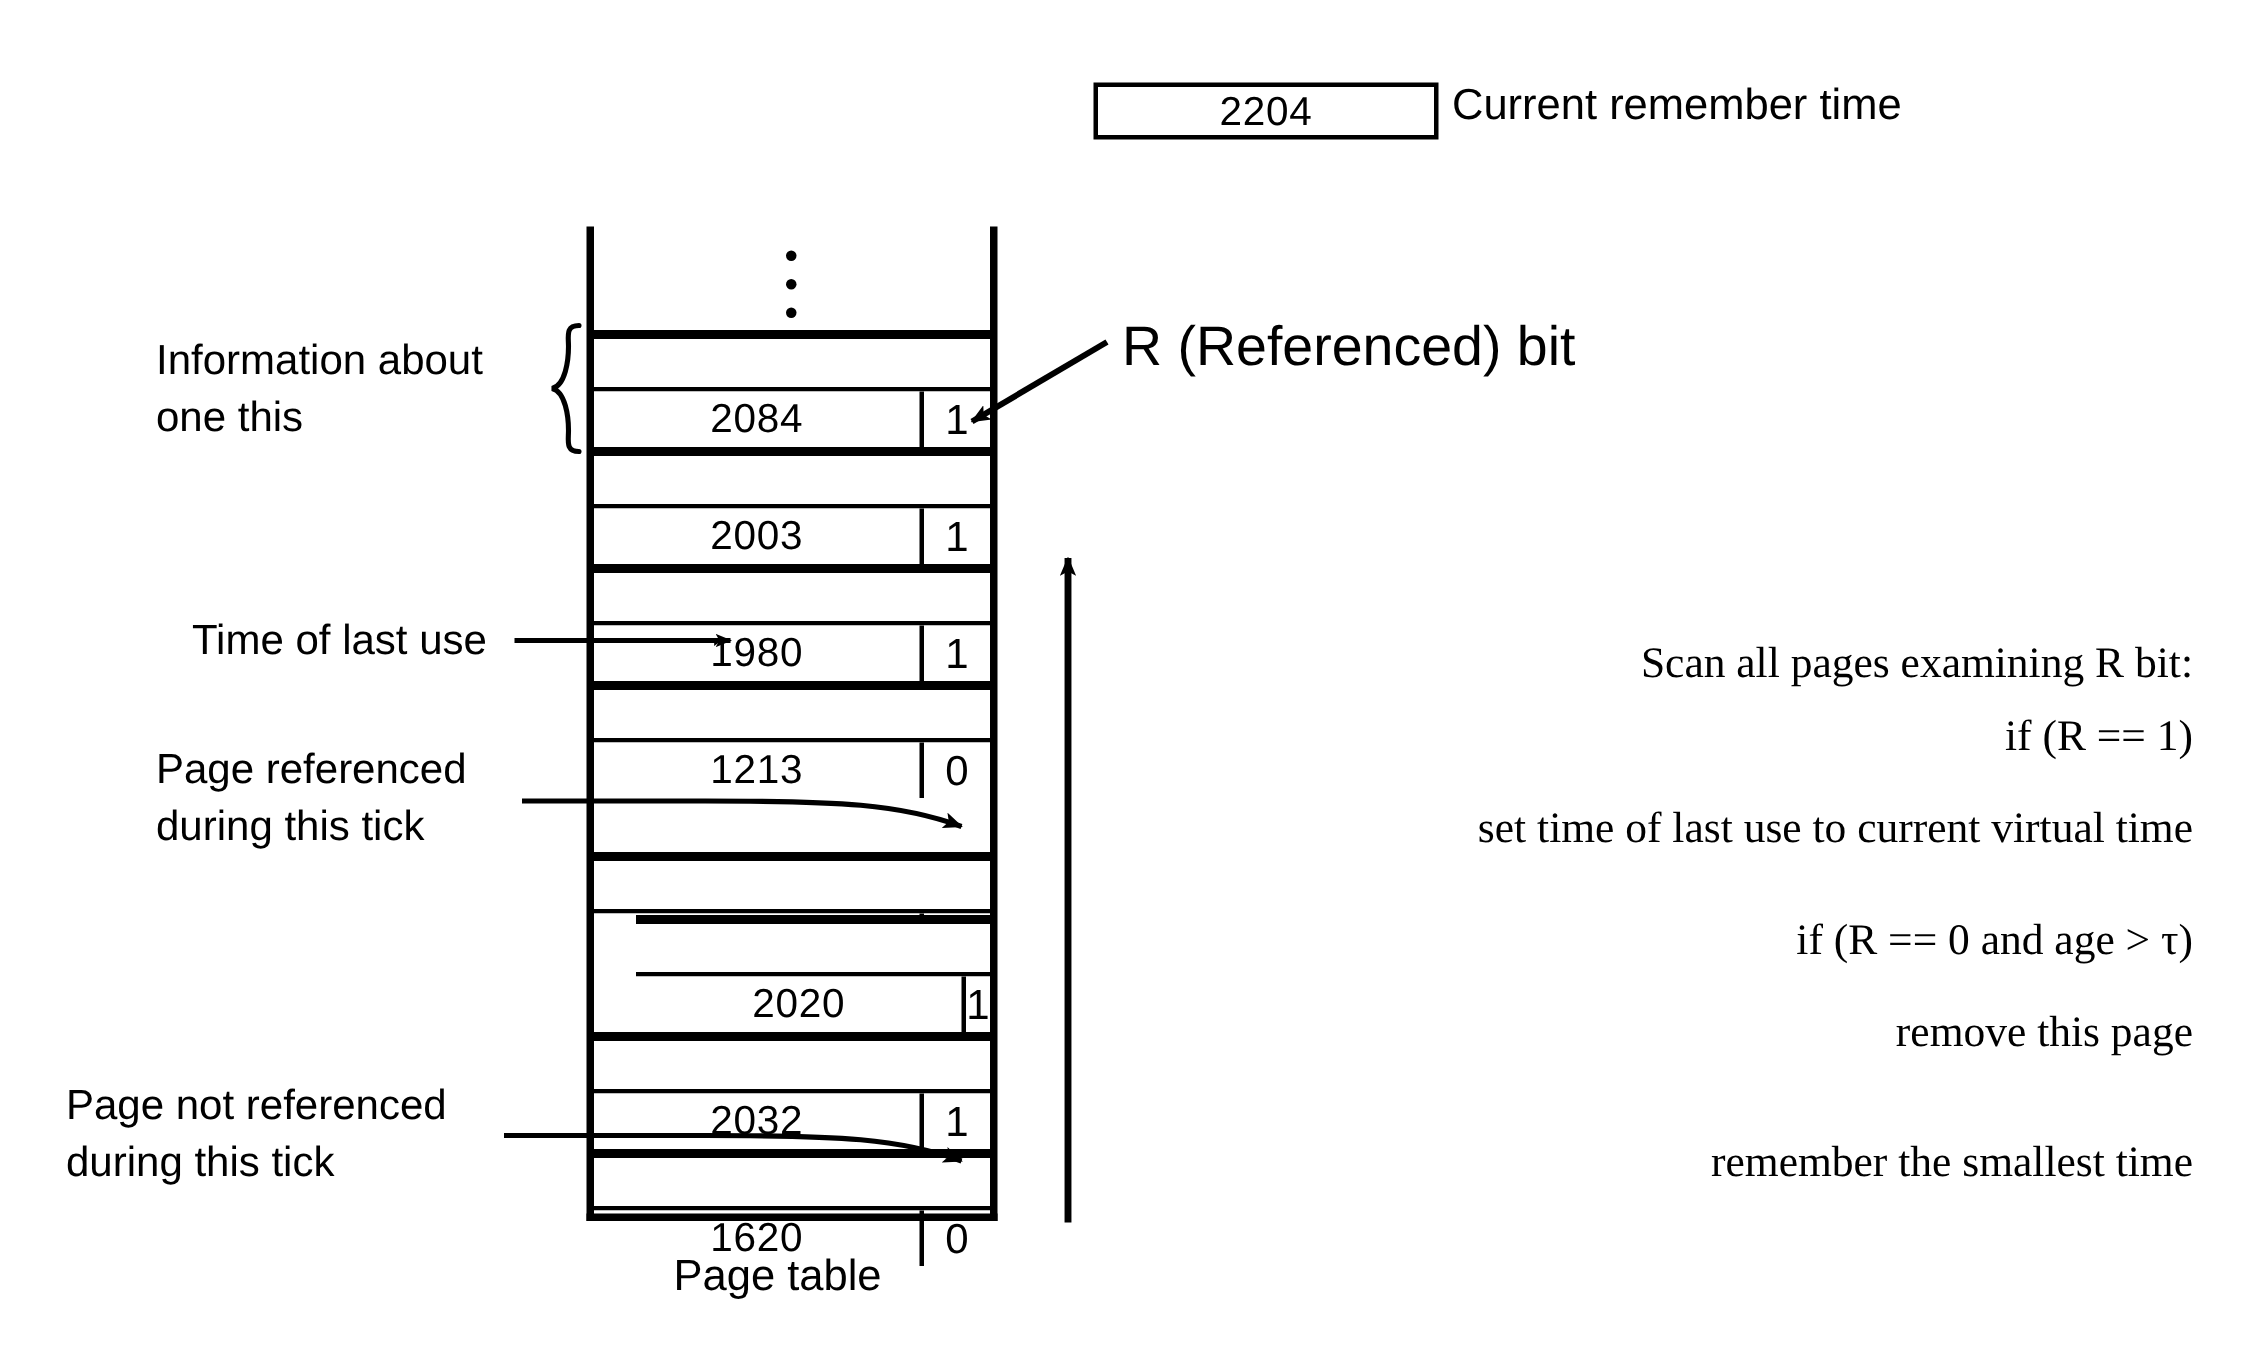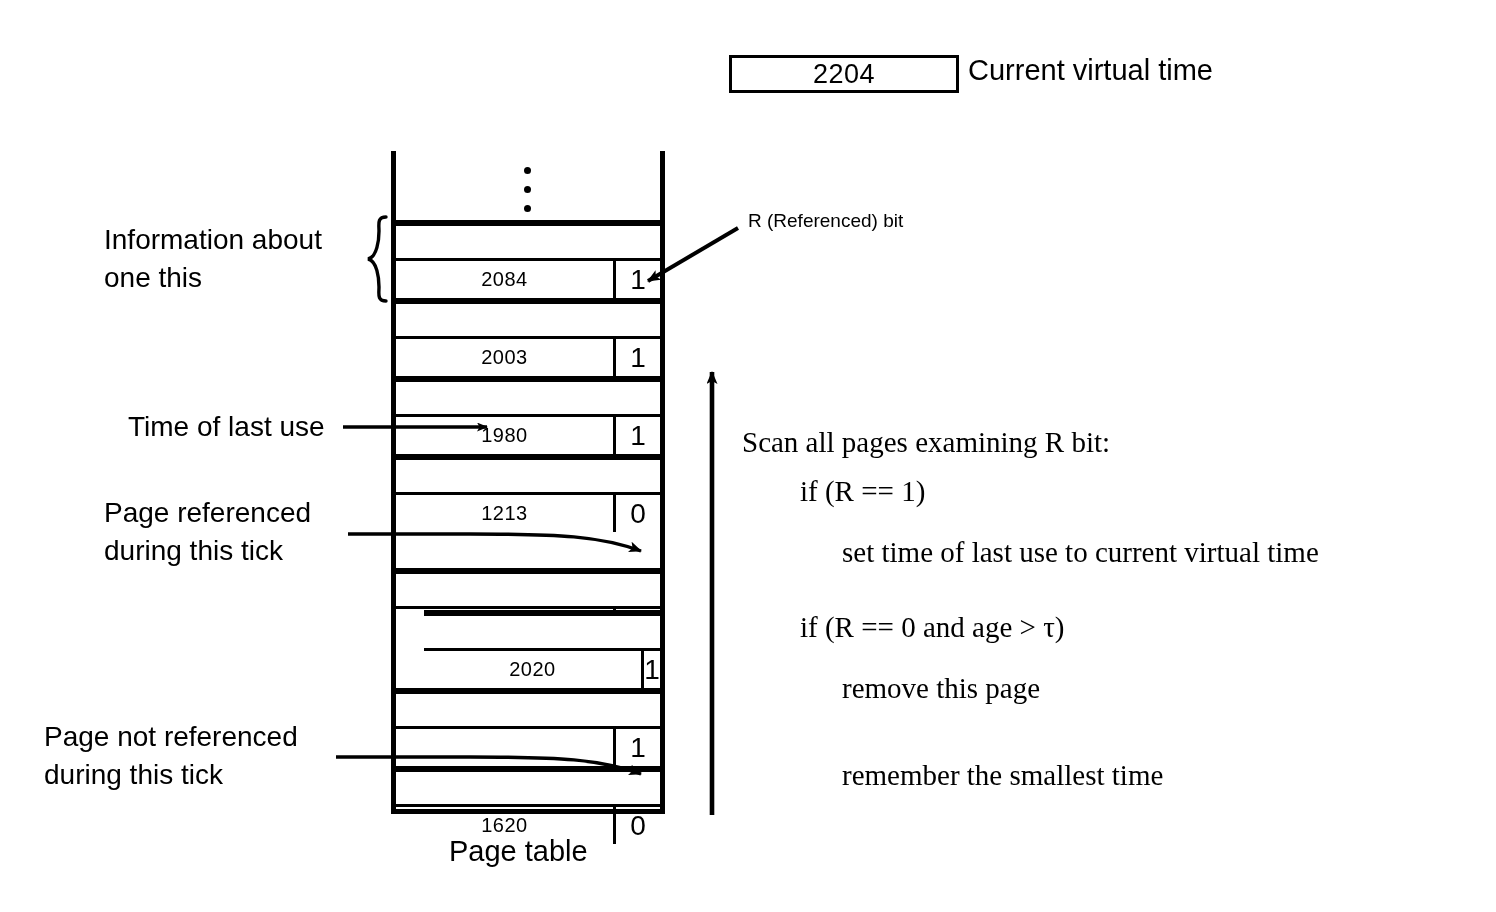--- a/index.html
+++ b/index.html
@@ -2,21 +2,21 @@
 <html><head>
 <meta charset="utf-8">
 <style>
   html,body{margin:0;padding:0;background:#ffffff;}
   body{
     width:1496px;height:912px;position:relative;overflow:hidden;
     font-family:"Liberation Sans","DejaVu Sans",sans-serif;
     color:#000000;
     -webkit-font-smoothing:antialiased;
   }
-  .abs{position:absolute;}
+  .abs{position:absolute;text-align:right;}
 
   
   #cvt-box{
     left:729px;top:55px;width:224px;height:32px;
     border:3px solid #000;background:#fff;
     display:flex;align-items:center;justify-content:center;
     font-size:27px;letter-spacing:0.5px;
   }
   #cvt-label{
     left:968px;top:54px;font-size:29px;white-space:nowrap;
@@ -53,21 +53,21 @@
   }
   .pe-blank{
     position:absolute;left:0;right:0;top:6px;height:32px;background:#fff;
   }
   .pe-value-strip{
     position:absolute;left:0;right:0;top:41px;height:37px;background:#fff;
   }
   .pe-time{
     position:absolute;left:0;width:217px;top:0;height:100%;
     display:flex;align-items:center;justify-content:center;
-    font-size:20px;letter-spacing:0.5px;box-sizing:border-box;
+    font-size:27px;letter-spacing:0.5px;box-sizing:border-box;
   }
   .pe-divider{
     position:absolute;left:217px;top:0;width:3px;height:100%;background:#000;
   }
   .pe-rbit{
     position:absolute;left:220px;right:0;top:0;height:100%;
     display:flex;align-items:center;justify-content:center;
     font-size:28px;
   }
   #pt-bottom-rule{
@@ -83,21 +83,21 @@
   #lbl-ref{left:104px;top:494px;width:280px;}
   #lbl-notref{left:44px;top:718px;width:330px;}
 
   
   #brace{
     left:364px;top:214px;width:26px;height:90px;
     font-size:0;
   }
 
   
-  #lbl-rbit{left:748px;top:210px;font-size:19px;white-space:nowrap;}
+  #lbl-rbit{left:748px;top:210px;font-size:37px;white-space:nowrap;}
   #algo{
     left:742px;top:418px;width:720px;font-size:29px;line-height:49px;font-family:Liberation Serif, serif;
   }
   .algo-line{white-space:pre;}
   .ind1{padding-left:58px;}
   .ind2{padding-left:100px;margin-top:12px;}
   .algo-gap{height:26px;}
 
   
   #caption{
@@ -106,21 +106,21 @@
 
   svg.overlay{position:absolute;left:0;top:0;width:1496px;height:912px;
     pointer-events:none;overflow:visible;}
 </style>
 </head>
 <body>
 
 <div class="abs" id="cvt-box">
   <span>2204</span>
 </div>
-<div class="abs" id="cvt-label">Current virtual time</div>
+<div class="abs" id="cvt-label">Current remember time</div>
 
 <div class="abs" id="page-table">
   <div id="pt-left-rail"></div>
   <div id="pt-right-rail"></div>
 
   <div id="ellipsis-block">
     <div class="dot" style="top:16px"></div>
     <div class="dot" style="top:35px"></div>
     <div class="dot" style="top:54px"></div>
   </div>
@@ -184,20 +184,21 @@
           <div class="pe-time">2020</div>
           <div class="pe-divider"></div>
           <div class="pe-rbit">1</div>
         </div>
       </div>
       <div class="page-entry" style="top: 537px;">
         <div class="pe-top-rule"></div>
         <div class="pe-blank"></div>
         <div class="pe-mid-rule"></div>
         <div class="pe-value-strip">
+          <div class="pe-time">2032</div>
           <div class="pe-divider"></div>
           <div class="pe-rbit">1</div>
         </div>
       </div>
       <div class="page-entry" style="top: 615px;">
         <div class="pe-top-rule"></div>
         <div class="pe-blank"></div>
         <div class="pe-mid-rule"></div>
         <div class="pe-value-strip">
           <div class="pe-time">1620</div>

